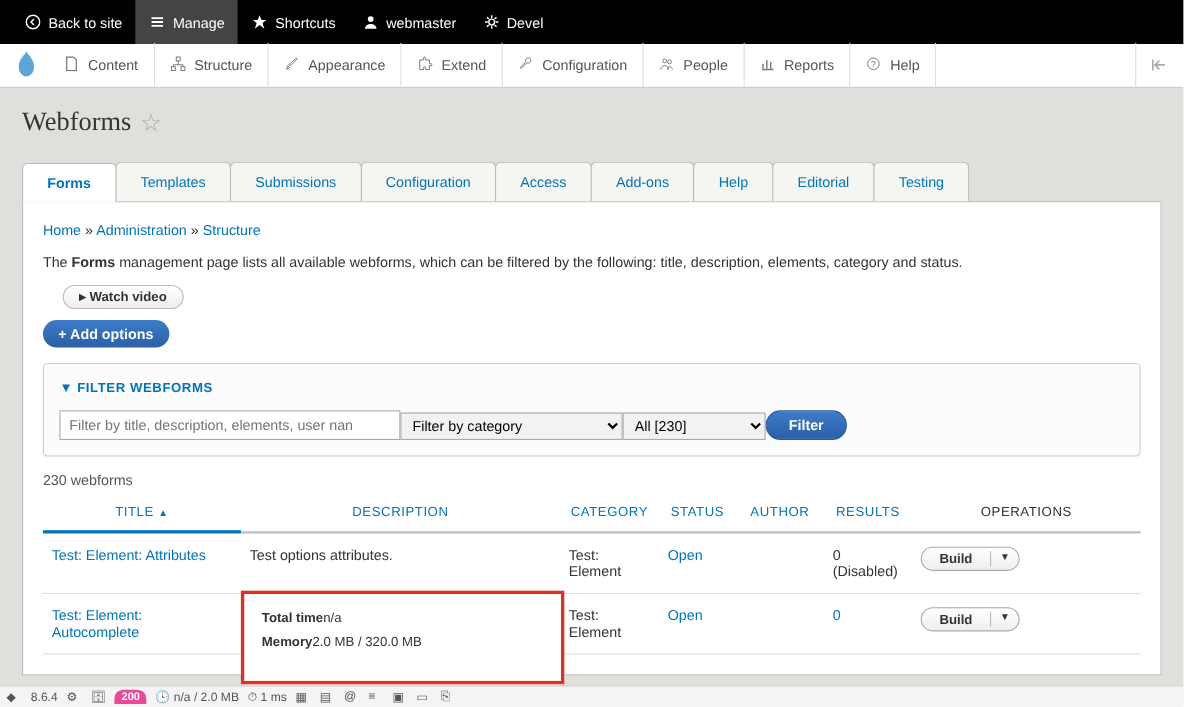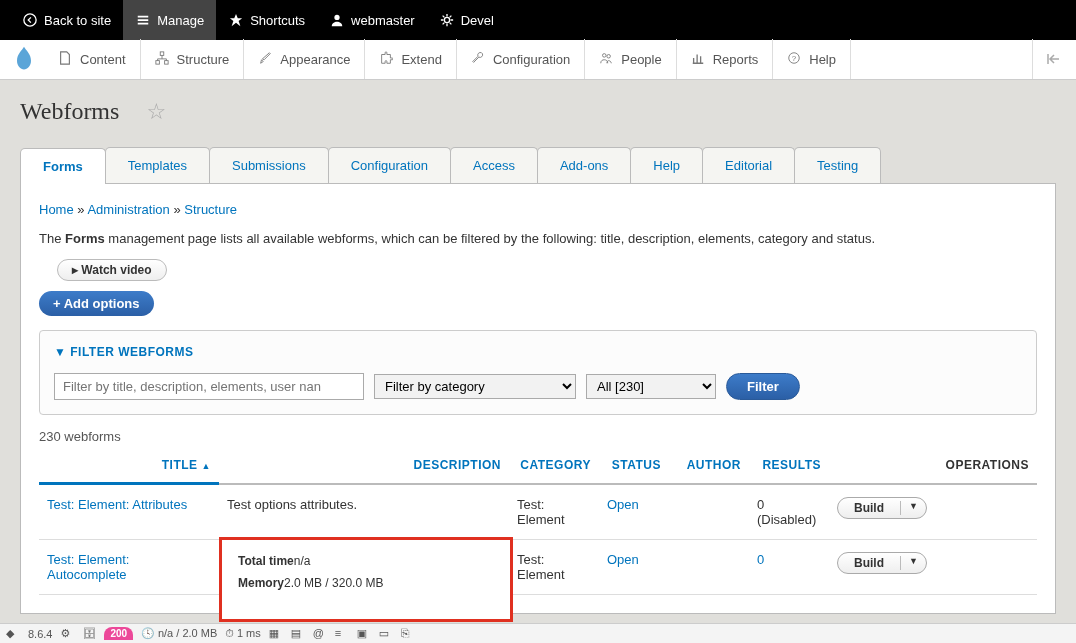--- a/index.html
+++ b/index.html
@@ -8,44 +8,44 @@
 .topbar .item{display:flex;align-items:center;padding:0 12px;height:40px;cursor:pointer;font-size:13px}
 .topbar .item.active{background:#444}
 .topbar .icon{width:16px;height:16px;margin-right:6px;display:inline-flex;align-items:center;justify-content:center}
 .adminbar{background:#fff;border-bottom:1px solid #ccc;height:40px;display:flex;align-items:flex-end;padding:0 4px}
 .adminbar .logo{width:40px;height:40px;display:flex;align-items:center;justify-content:center}
 .adminbar .tab{display:flex;align-items:center;padding:0 14px;height:40px;cursor:pointer;color:#555;font-size:13px;border-right:1px solid #ddd}
 .adminbar .icon{width:16px;height:16px;margin-right:6px}
 .adminbar .spacer{flex:1}
 .adminbar .collapse{width:40px;display:flex;align-items:center;justify-content:center;cursor:pointer;border-left:1px solid #ddd;height:40px}
 .pagewrap{background:#e0dfdb;padding:18px 20px 0 20px;min-height:560px}
-h1{font-family:Georgia,"Times New Roman",serif;font-size:24px;font-weight:normal;color:#333;display:flex;align-items:center;gap:27px}
+h1{font-family:Georgia,"Times New Roman",serif;font-size:24px;font-weight:normal;color:#333;display:flex;align-items:center;gap:8px}
 .star{color:#aaa;font-size:22px;cursor:pointer}
 .tabs{margin-top:22px;display:flex;border-bottom:1px solid #bbb}
 .tabs .tab{padding:10px 22px;background:#f5f5f2;border:1px solid #bbb;border-bottom:none;margin-right:-1px;color:#0074bd;cursor:pointer;font-size:13px;border-radius:5px 5px 0 0}
 .tabs .tab.active{background:#fff;font-weight:bold;position:relative;top:1px}
 .content{background:#fff;border:1px solid #bbb;border-top:none;padding:18px 0;margin:0}
 .inner{padding:0 18px}
 .breadcrumb{color:#333;font-size:13px;margin-bottom:14px}
 .breadcrumb a{color:#0074bd;text-decoration:none}
 .desc{font-size:13px;color:#333;margin-bottom:13px}
 .desc b{font-weight:bold}
 .watch{display:inline-block;border:1px solid #bbb;border-radius:14px;padding:3px 14px;font-size:12px;font-weight:bold;cursor:pointer;background:linear-gradient(#fff,#eee);margin-left:18px}
 .addbtn{display:inline-block;background:linear-gradient(#3d7cc9,#2b5fa6);color:#fff;padding:5px 14px;border-radius:14px;font-size:13px;font-weight:bold;cursor:pointer;margin-top:10px}
 .filterbox{margin-top:14px;border:1px solid #ccc;border-radius:4px;padding:14px;background:#fcfcfc}
 .filterbox .fh{color:#0074bd;font-size:12px;font-weight:bold;letter-spacing:0.5px;cursor:pointer;margin-bottom:14px}
-.frow{display:flex;gap:10px;align-items:center}
+.frow{display:flex;align-items:flex-end}
 .frow input[type=text]{border:1px solid #aaa;padding:5px 8px;font-size:13px;width:310px;font-family:inherit}
 .frow select{border:1px solid #aaa;padding:3px 6px;font-size:13px;background:#f2f2f2;font-family:inherit}
 .frow select.cat{width:202px}
 .frow select.state{width:130px}
 .filterbtn{background:linear-gradient(#3d7cc9,#2b5fa6);color:#fff;border:1px solid #2a5a99;padding:5px 20px;border-radius:14px;font-size:13px;font-weight:bold;cursor:pointer}
 .count{margin-top:14px;font-size:13px;color:#555}
 table{width:100%;border-collapse:collapse;margin-top:4px}
-th{text-align:right;padding:10px 8px;border-bottom:2px solid #bbb;color:#0074bd;font-size:12px;font-weight:bold;letter-spacing:0.5px}
+th{text-align:center;padding:10px 8px;border-bottom:2px solid #bbb;color:#0074bd;font-size:12px;font-weight:normal;letter-spacing:0.5px}
 th.ops{color:#333}
 th.sort{border-bottom:3px solid #0074bd}
 th .sortarr{font-size:9px;margin-left:4px;color:#0074bd}
 td{padding:12px 8px;border-bottom:1px solid #ddd;font-size:13px;vertical-align:top}
 td a{color:#0074bd;text-decoration:none}
 .buildbtn{border:1px solid #aaa;border-radius:14px;padding:3px 0;font-size:12px;font-weight:bold;background:linear-gradient(#fff,#eee);cursor:pointer;display:inline-flex}
 .buildbtn .lbl{padding:0 16px;border-right:1px solid #bbb}
 .buildbtn .dd{padding:0 8px;font-size:9px}
 .tooltip{position:absolute;left:219px;top:537px;width:294px;height:85px;border:3px solid #e03020;background:#fff;padding:14px 16px;font-size:12px}
 .tooltip .trow{display:flex;justify-content:flex-start;margin-bottom:8px}

